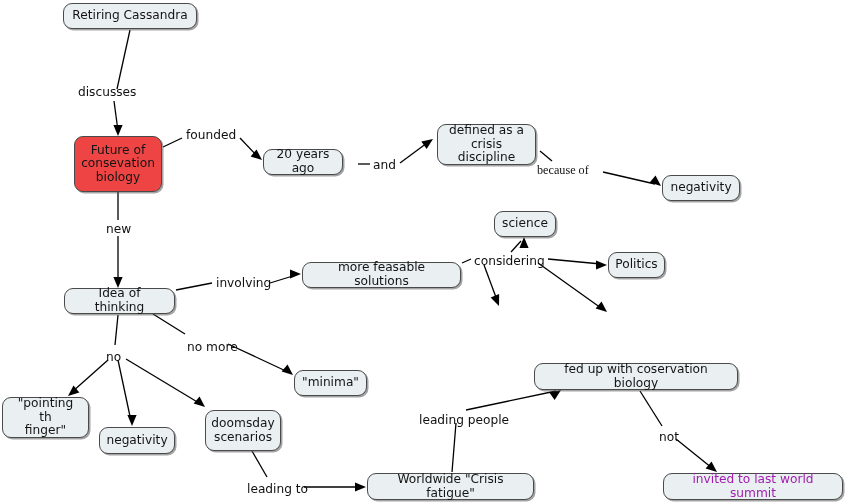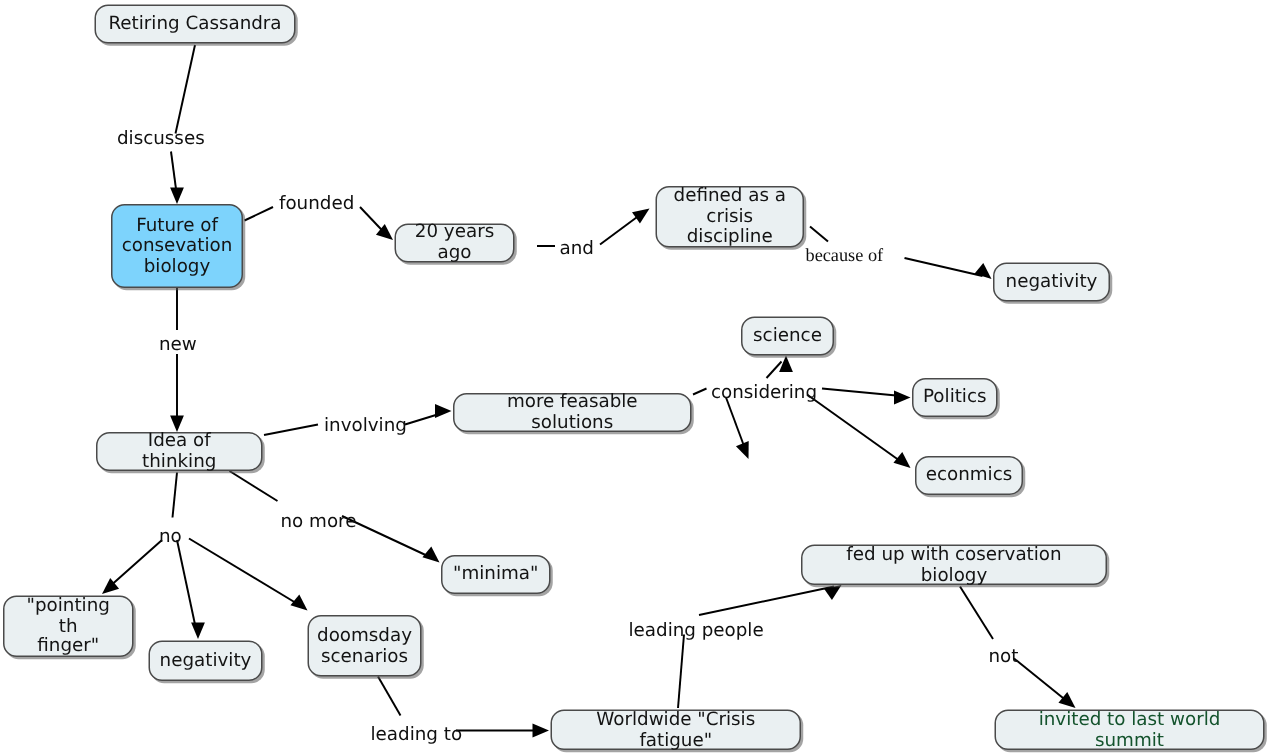--- a/index.html
+++ b/index.html
@@ -76,43 +76,40 @@
     <div class="elabel" style="left: 216px; top: 277px;">involving</div>
     <div class="elabel" style="left: 474px; top: 255px;">considering</div>
     <div class="elabel" style="left: 106px; top: 351px;">no</div>
     <div class="elabel" style="left: 187px; top: 341px;">no more</div>
     <div class="elabel" style="left: 247px; top: 483px;">leading to</div>
     <div class="elabel" style="left: 419px; top: 414px;">leading people</div>
     <div class="elabel" style="left: 659px; top: 431px;">not</div>
     <div class="node" style="left: 63px; top: 3px; width: 134px; height: 26px; background: rgb(234, 240, 242); border-color: rgb(74, 74, 74); color: rgb(20, 20, 20); text-align: center;">
       <span>Retiring Cassandra</span>
     </div>
-    <div class="node" style="left: 74px; top: 136px; width: 88px; height: 56px; background: #7dd3fc; border-color: rgb(74, 74, 74); color: rgb(20, 20, 20);">
+    <div class="node" style="left: 74px; top: 136px; width: 88px; height: 56px; background: #ef4444; border-color: rgb(74, 74, 74); color: rgb(20, 20, 20);">
       <span>Future of<br>consevation<br>biology</span>
     </div>
     <div class="node" style="left: 263px; top: 149px; width: 80px; height: 26px; background: rgb(234, 240, 242); border-color: rgb(74, 74, 74); color: rgb(20, 20, 20);">
       <span>20 years ago</span>
     </div>
     <div class="node" style="left: 437px; top: 124px; width: 99px; height: 41px; background: rgb(234, 240, 242); border-color: rgb(74, 74, 74); color: rgb(20, 20, 20);">
       <span>defined as a<br>crisis discipline</span>
     </div>
     <div class="node" style="left: 662px; top: 175px; width: 78px; height: 26px; background: rgb(234, 240, 242); border-color: rgb(74, 74, 74); color: rgb(20, 20, 20);">
       <span>negativity</span>
     </div>
     <div class="node" style="left: 494px; top: 211px; width: 62px; height: 26px; background: rgb(234, 240, 242); border-color: rgb(74, 74, 74); color: rgb(20, 20, 20);">
       <span>science</span>
     </div>
     <div class="node" style="left: 302px; top: 262px; width: 159px; height: 26px; background: rgb(234, 240, 242); border-color: rgb(74, 74, 74); color: rgb(20, 20, 20);">
       <span>more feasable solutions</span>
     </div>
     <div class="node" style="left: 608px; top: 252px; width: 57px; height: 26px; background: rgb(234, 240, 242); border-color: rgb(74, 74, 74); color: rgb(20, 20, 20);">
       <span>Politics</span>
-    </div>
-    <div class="node" style="left: 610px; top: 304px; width: 72px; height: 26px; background: rgb(234, 240, 242); border-color: rgb(74, 74, 74); color: rgb(20, 20, 20);">
-      <span>econmics</span>
     </div>
     <div class="node" style="left: 64px; top: 288px; width: 111px; height: 26px; background: rgb(234, 240, 242); border-color: rgb(74, 74, 74); color: rgb(20, 20, 20);">
       <span>Idea of thinking</span>
     </div>
     <div class="node" style="left: 2px; top: 397px; width: 87px; height: 41px; background: rgb(234, 240, 242); border-color: rgb(74, 74, 74); color: rgb(20, 20, 20);">
       <span>"pointing th<br>finger"</span>
     </div>
     <div class="node" style="left: 99px; top: 427px; width: 76px; height: 27px; background: rgb(234, 240, 242); border-color: rgb(74, 74, 74); color: rgb(20, 20, 20);">
       <span>negativity</span>
     </div>
@@ -121,16 +118,16 @@
     </div>
     <div class="node" style="left: 294px; top: 370px; width: 73px; height: 26px; background: rgb(234, 240, 242); border-color: rgb(74, 74, 74); color: rgb(20, 20, 20);">
       <span>"minima"</span>
     </div>
     <div class="node" style="left: 534px; top: 363px; width: 204px; height: 27px; background: rgb(234, 240, 242); border-color: rgb(74, 74, 74); color: rgb(20, 20, 20);">
       <span>fed up with coservation biology</span>
     </div>
     <div class="node" style="left: 367px; top: 473px; width: 167px; height: 27px; background: rgb(234, 240, 242); border-color: rgb(74, 74, 74); color: rgb(20, 20, 20);">
       <span>Worldwide "Crisis fatigue"</span>
     </div>
-    <div class="node" style="left: 663px; top: 473px; width: 180px; height: 27px; background: rgb(234, 240, 242); border-color: rgb(74, 74, 74); color: #14532d;">
+    <div class="node" style="left: 663px; top: 473px; width: 180px; height: 27px; background: rgb(234, 240, 242); border-color: rgb(74, 74, 74); color: #a21caf;">
       <span>invited to last world summit</span>
     </div>
   </div>
 
 </body></html>

